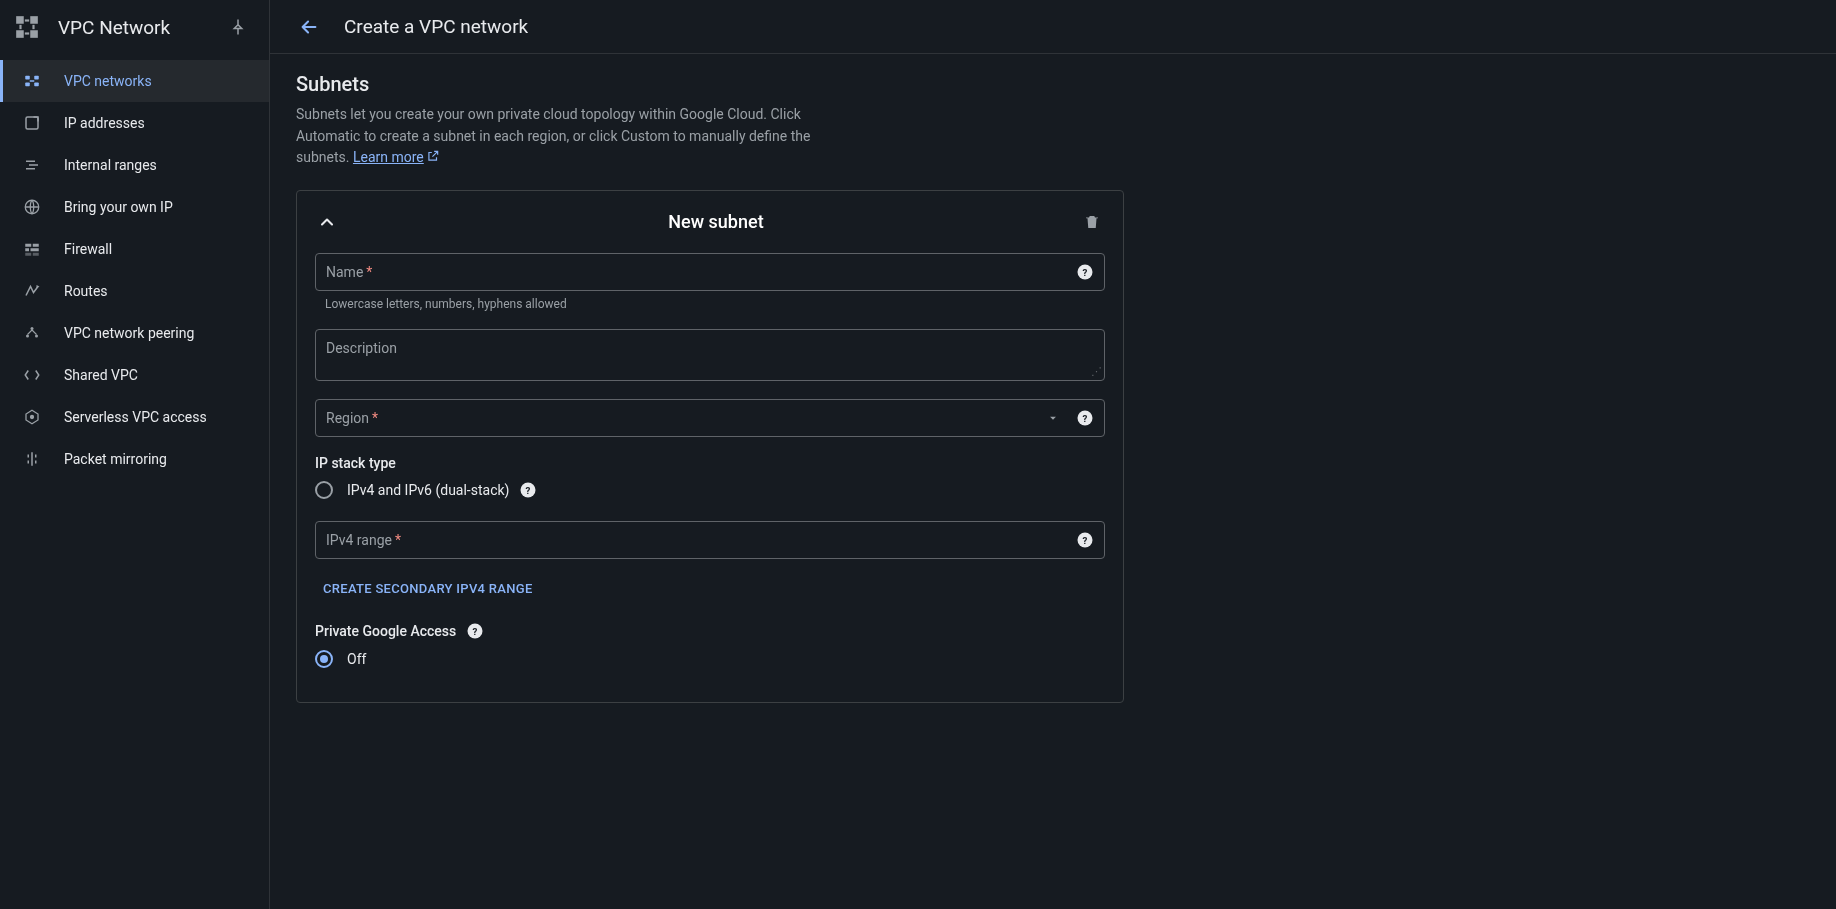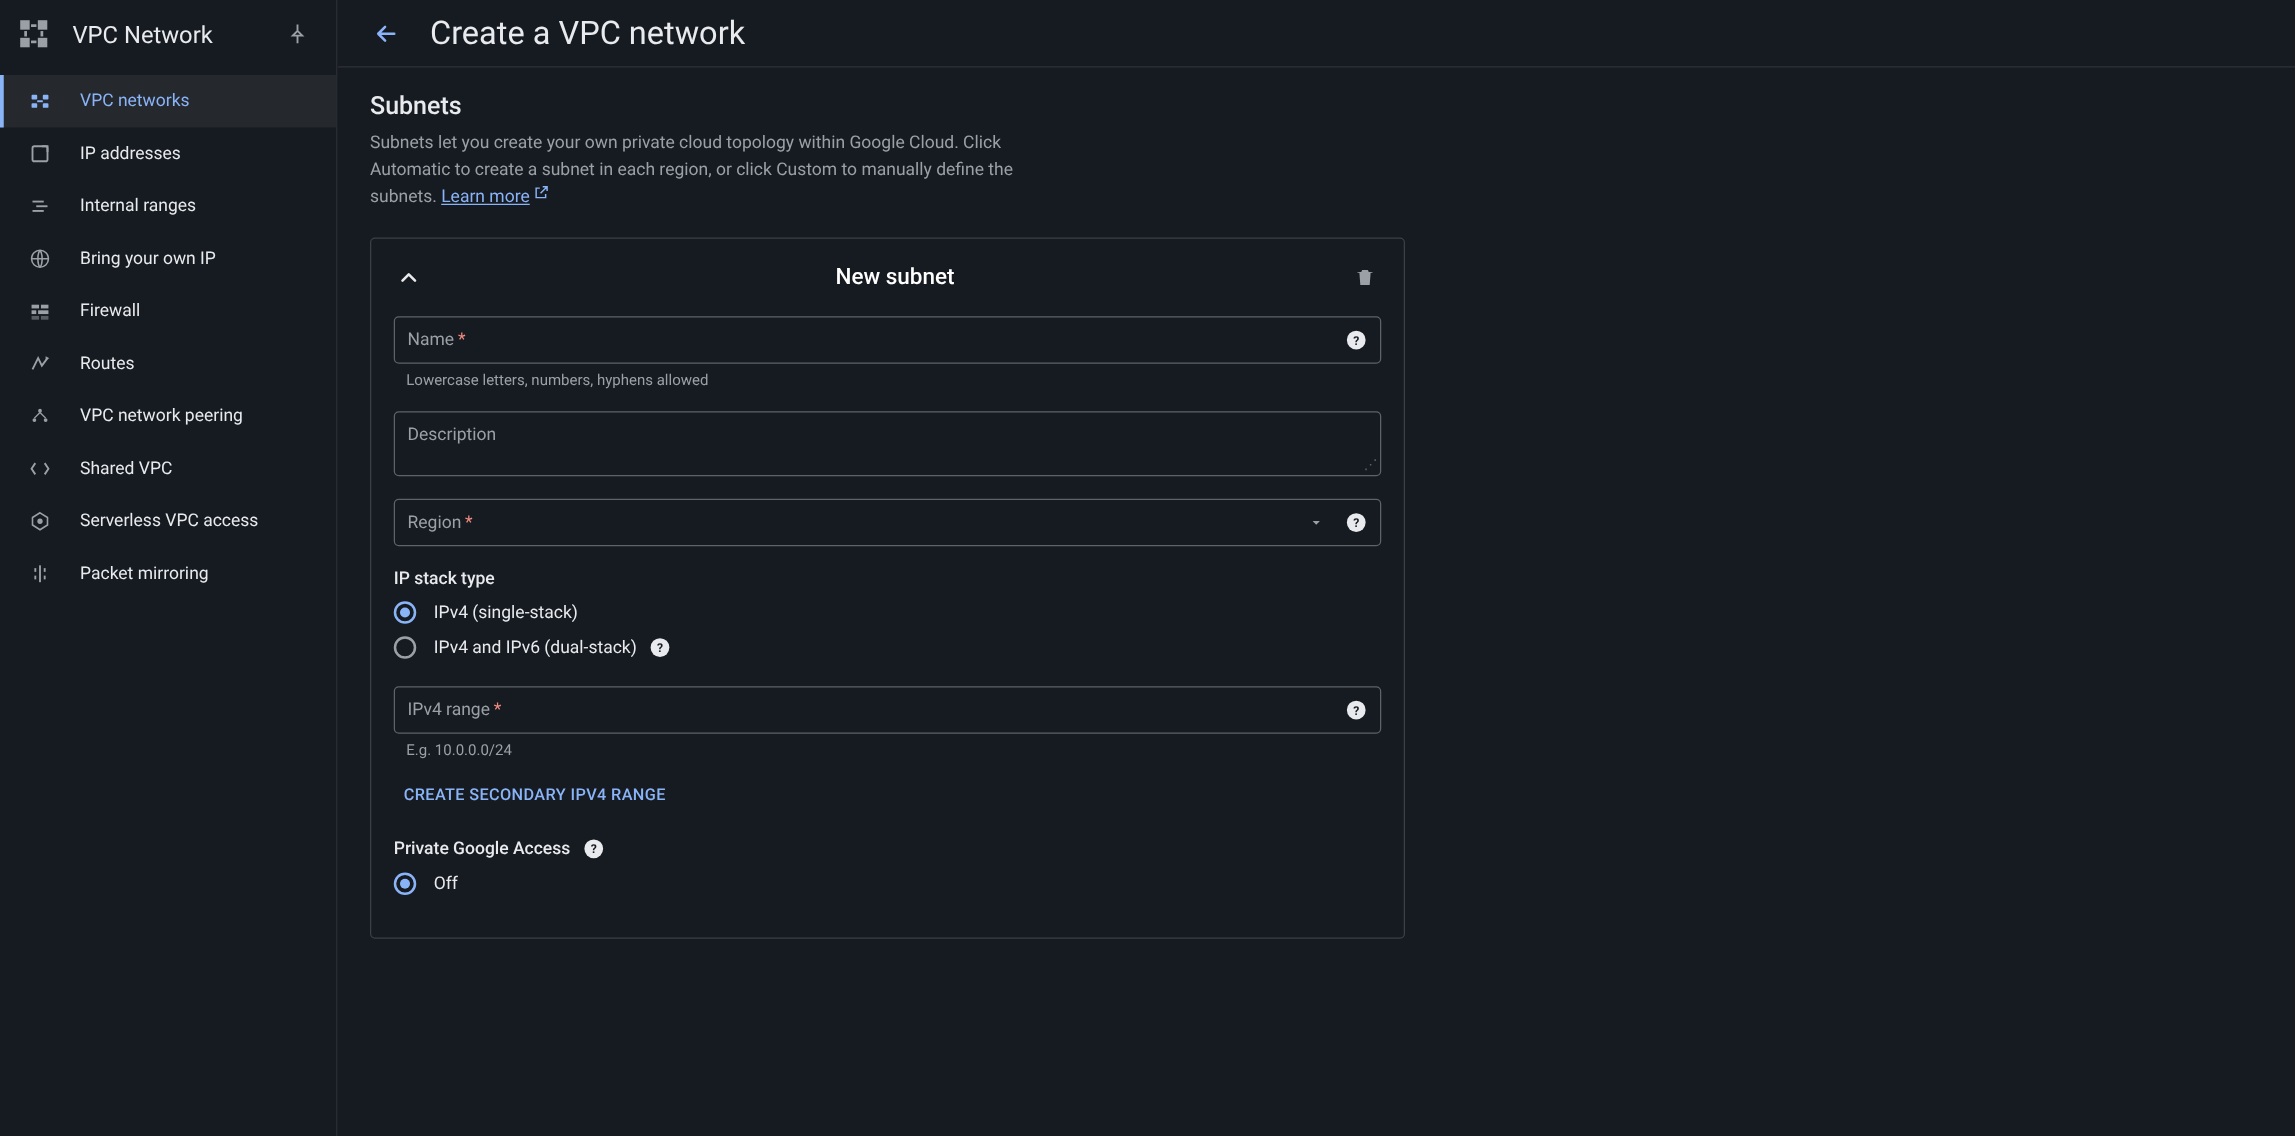--- a/index.html
+++ b/index.html
@@ -49,21 +49,21 @@
 .nav-icon { width: 20px; height: 20px; margin-right: 22px; color: #9aa0a6; display: flex; align-items: center; justify-content: center; flex-shrink: 0; }
 .main { flex: 1; display: flex; flex-direction: column; background: #161b21; overflow-y: auto; }
 .topbar {
   display: flex;
   align-items: center;
   height: 54px;
   padding: 0 24px;
   border-bottom: 1px solid #2f3338;
 }
 .back-btn { color: #8ab4f8; cursor: pointer; margin-right: 20px; padding: 4px; border-radius: 50%; }
-.page-title { font-size: 26px; font-weight: 400; color: #e8eaed; }
+.page-title { font-size: 19px; font-weight: 400; color: #e8eaed; }
 .content { padding: 18px 26px; max-width: 880px; }
 .section-title { font-size: 20px; font-weight: 500; color: #e8eaed; margin-bottom: 8px; }
 .section-desc { font-size: 14px; color: #9aa0a6; line-height: 1.55; margin-bottom: 20px; max-width: 540px; }
 .learn-link { color: #8ab4f8; text-decoration: underline; cursor: pointer; }
 .ext-icon { color: #8ab4f8; margin-left: 2px; vertical-align: middle; }
 .card {
   border: 1px solid #3c4043;
   border-radius: 4px;
   padding: 18px 18px 24px 18px;
   margin-top: 16px;
@@ -330,24 +330,20 @@
                   <circle cx="12" cy="12" r="10"></circle>
                   <text x="12" y="17" text-anchor="middle" fill="#161b21" font-size="13" font-weight="bold">?</text>
                 </svg>
               </span>
           </div>
         </div>
 
         <div class="field-wrap">
           <div class="group-label">IP stack type</div>
           <div class="radio-row">
-            <span class="radio checked"></span>
-            <span class="radio-label">IPv4 (single-stack)</span>
-          </div>
-          <div class="radio-row">
             <span class="radio"></span>
             <span class="radio-label">IPv4 and IPv6 (dual-stack)</span>
             <span class="help-icon-inline">
                 <svg viewBox="0 0 24 24" width="18" height="18" fill="#e8eaed">
                   <circle cx="12" cy="12" r="10"></circle>
                   <text x="12" y="17" text-anchor="middle" fill="#161b21" font-size="13" font-weight="bold">?</text>
                 </svg>
               </span>
           </div>
         </div>
@@ -356,21 +352,20 @@
           <div class="input-row">
             <span class="label"><span>IPv4 range</span><span class="req">*</span></span>
             <input type="text" style="flex: 1 1 0%; margin-left: 8px;">
             <span class="help-icon">
                 <svg viewBox="0 0 24 24" width="18" height="18" fill="#e8eaed">
                   <circle cx="12" cy="12" r="10"></circle>
                   <text x="12" y="17" text-anchor="middle" fill="#161b21" font-size="13" font-weight="bold">?</text>
                 </svg>
               </span>
           </div>
-          <div class="hint">E.g. 10.0.0.0/24</div>
         </div>
 
         <span class="link-btn">CREATE SECONDARY IPV4 RANGE</span>
 
         <div class="pga-group">
           <div class="group-label" style="display:flex;align-items:center">
             <span>Private Google Access</span>
             <span class="help-icon-inline">
                 <svg viewBox="0 0 24 24" width="18" height="18" fill="#e8eaed">
                   <circle cx="12" cy="12" r="10"></circle>

